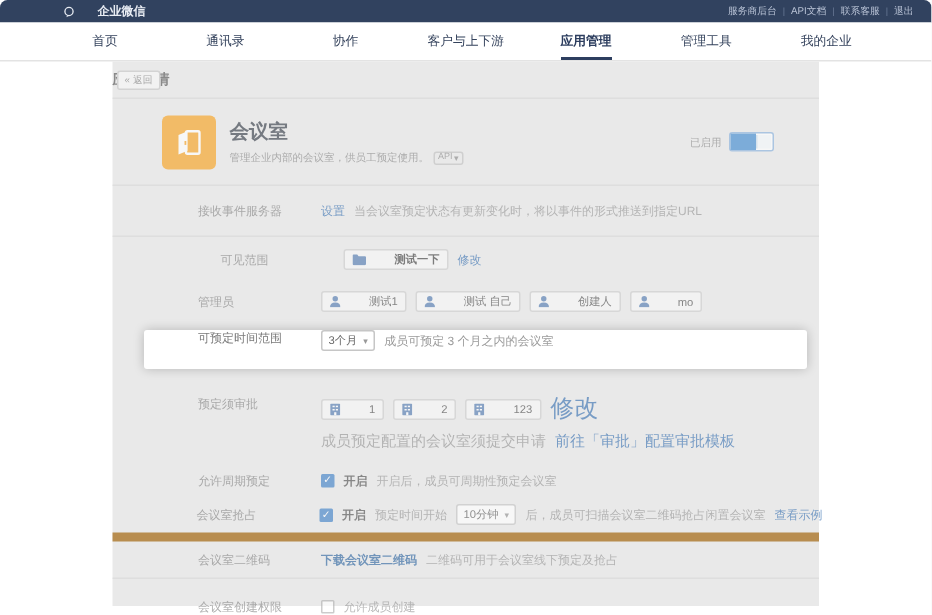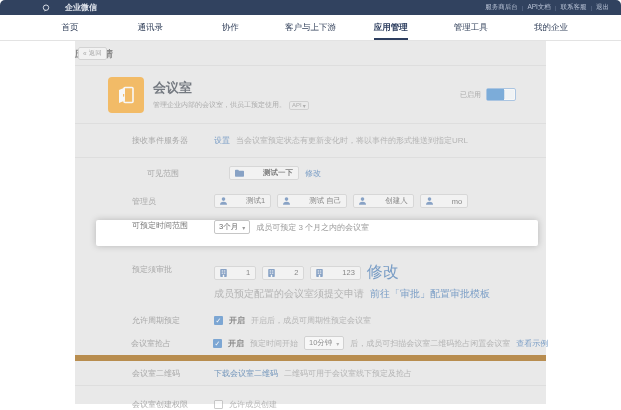--- a/index.html
+++ b/index.html
@@ -49,21 +49,21 @@
     background:#fff; position:relative; cursor:pointer; }
   .toggle .fill { position:absolute; left:0; top:0; bottom:0; width:60%; background:#4a90d2; }
   .toggle .knob { position:absolute; right:1px; top:1px; bottom:1px; width:37%;
     background:#f4f8fc; border-left:1px solid #cddff0; }
 
   
   .row { display:flex; align-items:center; padding:0 20px 0 33px; font-size:8px; color:#9b9b9b; }
   .row-label { width:82px; flex:none; font-size:8px; color:#8a8a8a;margin-left:24px; }
   .row-content { display:flex; align-items:center; gap:6px; flex-wrap:nowrap; white-space:nowrap; }
   .link { color:#4479b5; cursor:pointer; }
-  .link.bold { font-weight:normal; color:#3a6ea5; }
+  .link.bold { font-weight:bold; color:#3a6ea5; }
   .desc { color:#9b9b9b; }
 
   .r-event { height:34px; border-bottom:1px solid #d9d9d9; }
   .r-visible { height:30px;padding-left:48px; }
   .r-admin { height:26px; }
   .r-qrcode { height:30px; border-top:6px solid #a16207; }
   .r-create { height:37px; border-top:1px solid #d9d9d9; }
 
   .tag { height:14px; display:inline-flex; align-items:center; gap:19px; padding:0 5px;
     border:1px solid #cfcfcf; border-radius:2px; background:rgba(255,255,255,.6);

